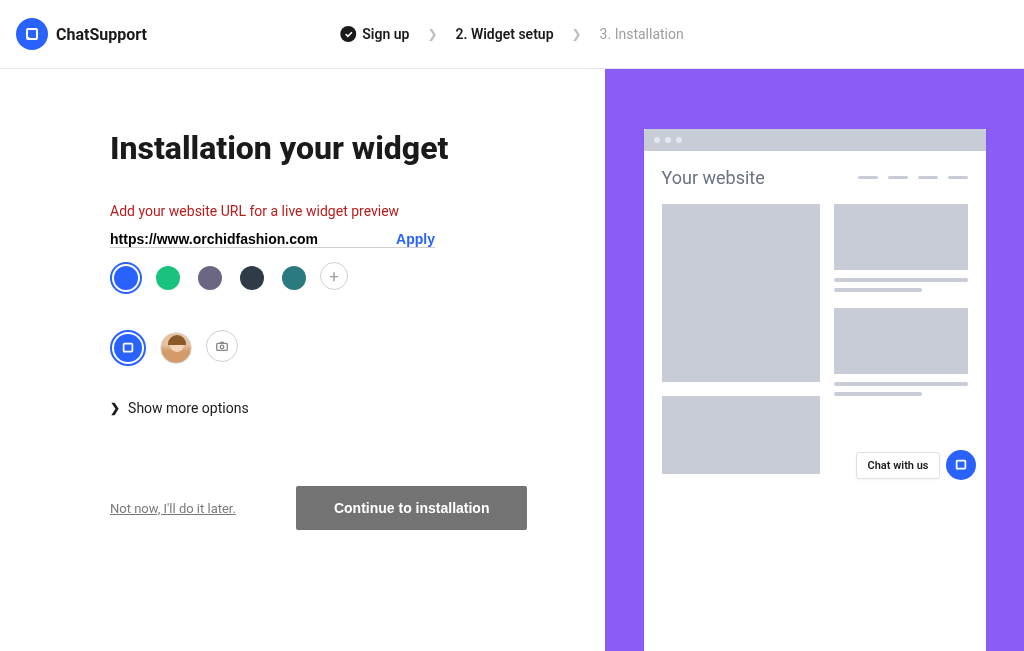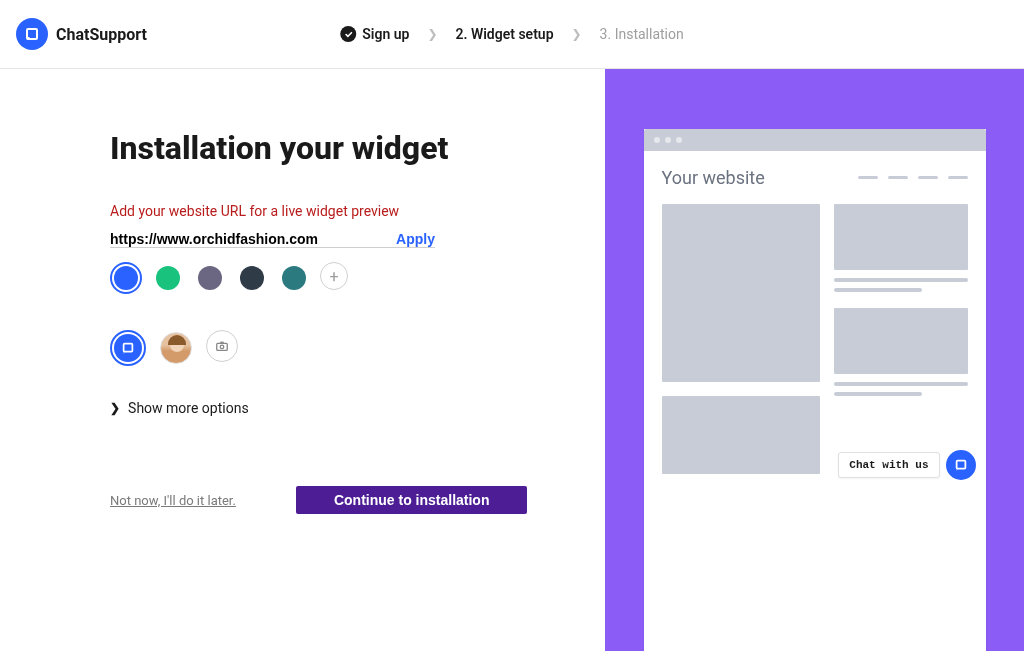--- a/index.html
+++ b/index.html
@@ -43,21 +43,21 @@
 .avatar { width: 32px; height: 32px; border-radius: 50%; background: linear-gradient(#e6c2a1 40%, #d49b6a 60%); border: 1px solid #e0e0e0; position: relative; overflow: hidden; }
 .avatar::before { content: ""; position: absolute; top: 5px; left: 9px; width: 14px; height: 14px; border-radius: 50%; background: #f2d4b8; }
 .avatar::after { content: ""; position: absolute; top: 2px; left: 7px; width: 18px; height: 10px; border-radius: 9px 9px 0 0; background: #8b5a2b; }
 .upload-opt { width: 32px; height: 32px; border-radius: 50%; border: 1px solid #d0d0d0; display: flex; align-items: center; justify-content: center; color: #888; cursor: pointer; }
 
 .show-more { display: flex; align-items: center; gap: 8px; font-size: 14px; color: #1a1a1a; cursor: pointer; margin-bottom: 70px; }
 .show-more-chev { font-size: 12px; font-weight: 700; }
 
 .footer-row { display: flex; align-items: center; gap: 60px; }
 .skip-link { font-size: 13px; color: #7a7a7a; text-decoration: underline; cursor: pointer; }
-.continue-btn { background: #4c1d95; color: #fff; border: none; padding: 6px 38px; font-size: 14px; font-weight: 600; border-radius: 2px; cursor: pointer; }
+.continue-btn { background: #737373; color: #fff; border: none; padding: 14px 38px; font-size: 14px; font-weight: 600; border-radius: 2px; cursor: pointer; }
 
 
 .browser { width: 342px; background: #fff; box-shadow: 0 1px 3px rgba(0,0,0,0.04); }
 .browser-bar { background: #c7ccd6; height: 22px; border-radius: 2px 2px 0 0; display: flex; align-items: center; padding-left: 10px; gap: 5px; }
 .dot { width: 6px; height: 6px; border-radius: 50%; background: #e6e8ed; }
 .preview-body { padding: 16px 18px 30px 18px; position: relative; }
 .preview-header { display: flex; align-items: center; justify-content: space-between; margin-bottom: 16px; }
 .preview-title { font-size: 18px; color: #6b7280; font-weight: 400; }
 .nav-lines { display: flex; gap: 10px; }
 .nav-line { width: 20px; height: 3px; background: #c7ccd6; border-radius: 2px; }
@@ -65,21 +65,21 @@
 .col-left { width: 158px; }
 .col-right { flex: 1; }
 .block { background: #c7ccd6; border-radius: 1px; }
 .big-block { height: 178px; margin-bottom: 14px; }
 .sm-block { height: 66px; margin-bottom: 8px; }
 .bottom-block { height: 78px; }
 .tline { height: 4px; background: #c7ccd6; border-radius: 2px; margin-bottom: 6px; }
 .tline.short { width: 66%; }
 
 .chat-pill { position: absolute; right: 10px; bottom: 24px; display: flex; align-items: center; gap: 6px; }
-.chat-label { background: #fff; border: 1px solid #e0e0e0; border-radius: 3px; padding: 6px 10px; font-size: 11px; font-weight: 600; box-shadow: 0 1px 2px rgba(0,0,0,0.05); font-family: Liberation Mono, monospace; }
+.chat-label { background: #fff; border: 1px solid #e0e0e0; border-radius: 3px; padding: 6px 10px; font-size: 11px; font-weight: 600; box-shadow: 0 1px 2px rgba(0,0,0,0.05); }
 .chat-bubble { width: 30px; height: 30px; border-radius: 50%; background: #2962ff; display: flex; align-items: center; justify-content: center; }
 </style>
 </head>
 <body>
 
 <div class="header">
   <div class="logo-wrap">
     <div class="logo-badge">
       <svg width="16" height="16" viewBox="0 0 16 16">
           <rect x="3" y="3" width="10" height="10" rx="1" fill="none" stroke="#fff" stroke-width="2"></rect>

